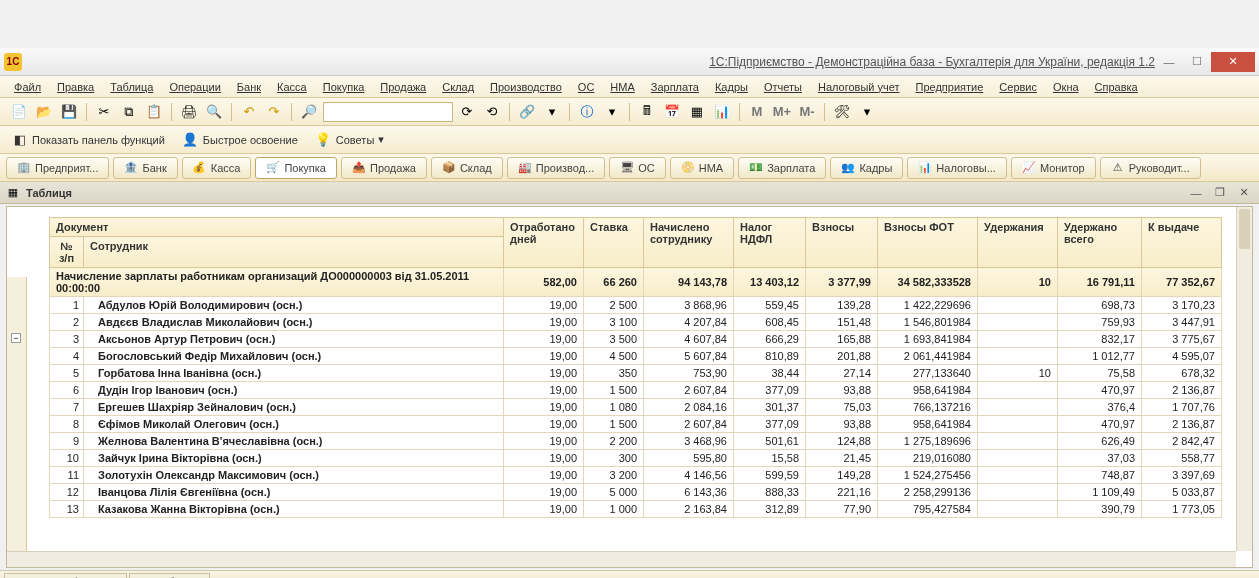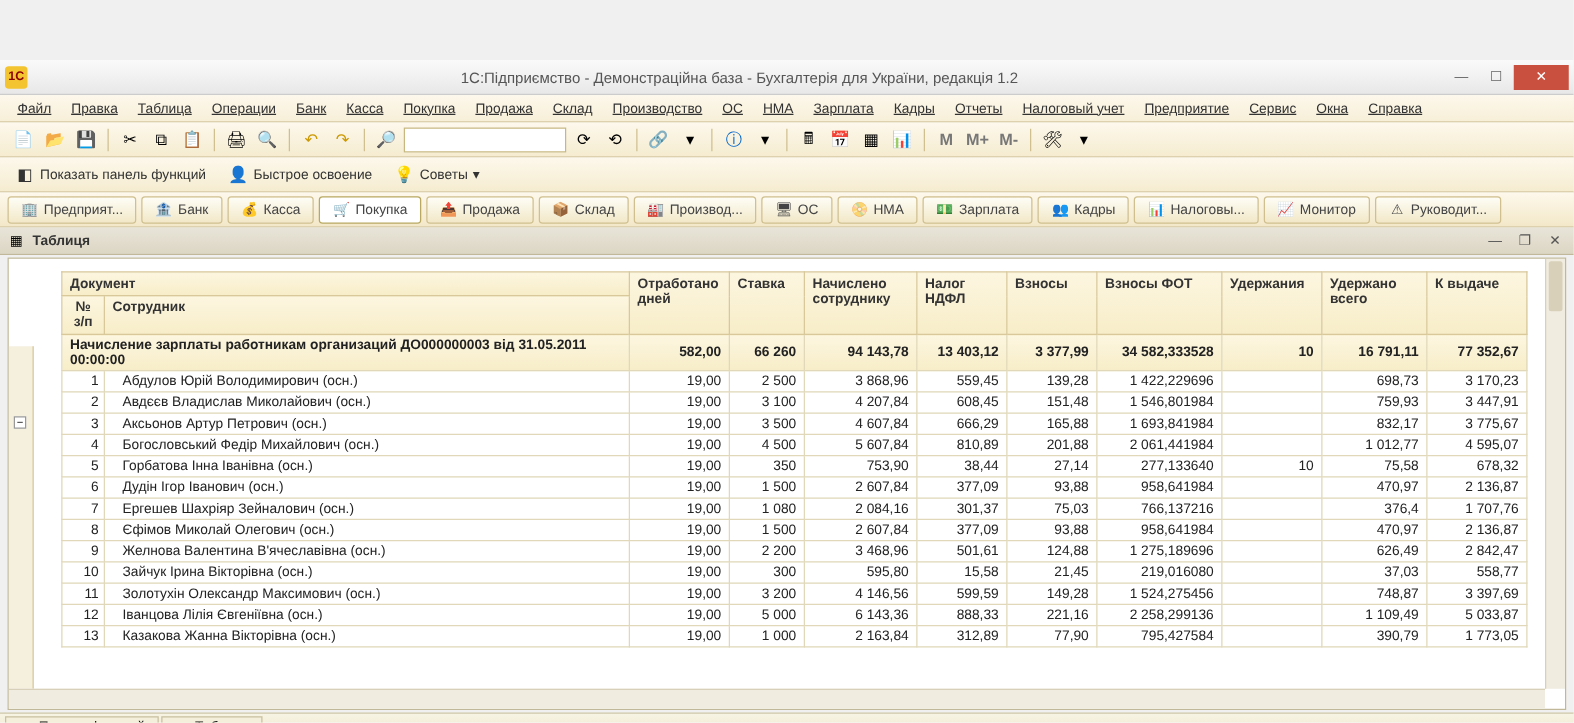--- a/index.html
+++ b/index.html
@@ -1,20 +1,20 @@
 <!DOCTYPE html>
 <html><head>
 <meta charset="utf-8">
 <style>
 * { box-sizing: border-box; margin: 0; padding: 0; }
 body { font-family: Arial, sans-serif; font-size: 11px; background: #f0f0f0; width: 1259px; height: 578px; overflow: hidden; }
 
 .titlebar { height: 28px; background: linear-gradient(#fafafa,#e8e8e8); display: flex; align-items: center; padding: 0 4px; border-bottom: 1px solid #ccc; margin-top: 48px; }
 .titlebar .appicon { width: 18px; height: 18px; background: #f4c430; border-radius: 3px; margin-right: 6px; display:flex;align-items:center;justify-content:center;font-size:10px;font-weight:bold;color:#8b0000;}
-.titlebar .title { flex: 1; text-align: center; color: #555; font-size: 12px; }
+.titlebar .title { flex: 1; text-align: right; color: #555; font-size: 12px; text-decoration: underline; }
 .titlebar .winbtns { display: flex; gap: 0; }
 .titlebar .winbtn { width: 28px; height: 20px; display: flex; align-items: center; justify-content: center; cursor: pointer; font-size: 11px;}
 .titlebar .winbtn.close { background: #c94f3e; color: #fff; width: 44px; }
 .titlebar .winbtn.min, .titlebar .winbtn.max { color: #666; }
 
 .menubar { height: 22px; background: linear-gradient(#fdf8ec,#f7efd8); border-bottom: 1px solid #d8c89a; display: flex; align-items: center; padding: 0 8px; gap: 4px; }
 .menubar span { padding: 2px 6px; cursor: pointer; color: #333; text-decoration: underline; }
 .menubar span u { text-decoration: underline; }
 
 .toolbar1 { height: 28px; background: linear-gradient(#fdf8ec,#f5ecd0); border-bottom: 1px solid #d8c89a; display: flex; align-items: center; padding: 0 8px; gap: 3px; }
@@ -46,21 +46,21 @@
 
 .grid { border-collapse: collapse; width: 100%; font-size: 11px; }
 .grid th { background: linear-gradient(#fdf6e0,#f7edc8); border: 1px solid #d8c89a; padding: 3px 6px; text-align: left; font-weight: bold; color: #333; vertical-align: top; }
 .grid th.num { text-align: center; }
 .grid td { border: 1px solid #e0d8b8; padding: 2px 6px; color: #222; }
 .grid td.r { text-align: right; }
 .grid tr.totalrow td { background: linear-gradient(#fdf6e0,#f7edc8); font-weight: bold; }
 .grid tr.totalrow td.desc { font-weight: bold; }
 .grid tr.datarow td { }
 .grid .rownum { text-align: right; padding-right: 4px; width: 28px; }
-.grid .emp { padding-left: 14px; }
+.grid .emp { padding-left: 14px; font-weight: bold; }
 
 .gutter { position: absolute; left: 0; top: 70px; bottom: 16px; width: 20px; background: #f5f0de; border-right: 1px solid #d8c89a; }
 .gutter .collapse { position: absolute; top: 56px; left: 4px; width: 10px; height: 10px; border: 1px solid #999; background: #fff; font-size: 9px; line-height: 8px; text-align: center; cursor: pointer; }
 
 .statusbar-tabs { height: 22px; background: linear-gradient(#f8f4e4,#ece4c8); border-top: 1px solid #d0c8a8; display: flex; align-items: center; padding: 0 4px; gap: 2px; }
 .sbtab { padding: 2px 10px; border: 1px solid #c8c0a0; background: #f4efda; cursor: pointer; font-size: 11px; display:flex;align-items:center;gap:4px;}
 .sbtab .ic{width:12px;height:12px;display:flex;align-items:center;justify-content:center;font-size:10px;}
 
 .statusbar { height: 20px; background: linear-gradient(#f8f4e4,#ece4c8); border-top: 1px solid #d0c8a8; display: flex; align-items: center; justify-content: flex-end; padding: 0 8px; gap: 12px; font-size: 10px; color: #777; }
 

